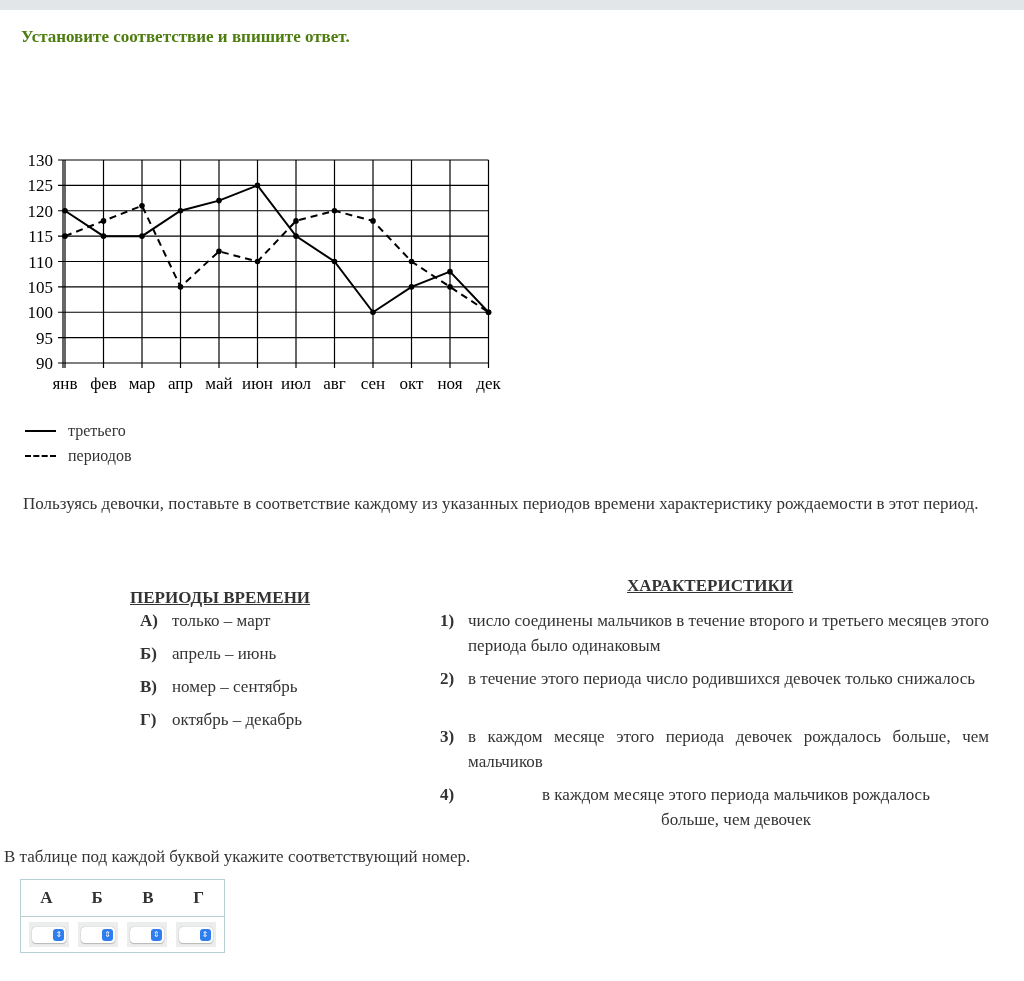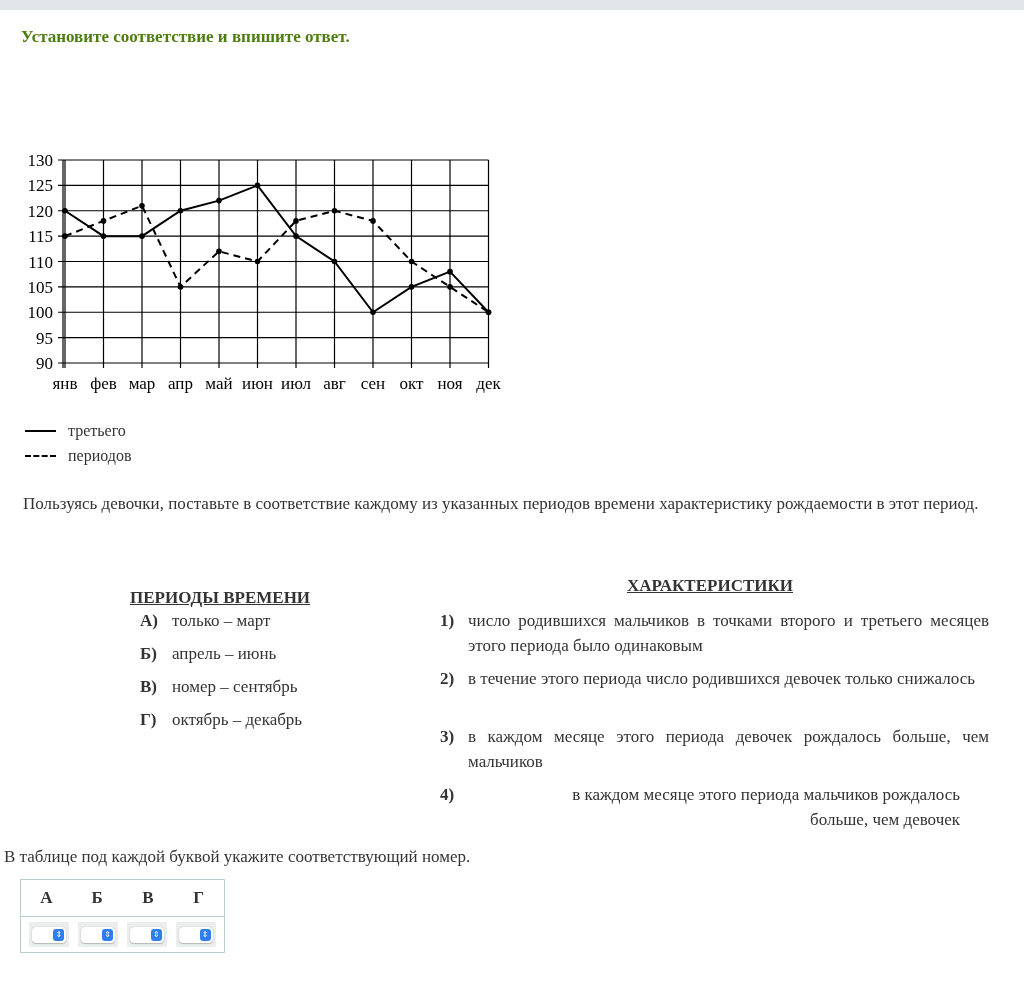--- a/index.html
+++ b/index.html
@@ -141,33 +141,33 @@
   <span>номер – сентябрь</span>
 </div>
 <div class="period" style="top:710px;">
   <span class="lbl">Г)</span>
   <span>октябрь – декабрь</span>
 </div>
 
 <div class="colhead" style="left:627px; top:576px;font-family:Liberation Serif, serif;">ХАРАКТЕРИСТИКИ</div>
 <div class="charitem" style="top:608px;">
   <span class="num">1)</span>
-  <span class="txt">число родившихся мальчиков в точками второго и третьего месяцев этого периода было одинаковым</span>
+  <span class="txt">число соединены мальчиков в течение второго и третьего месяцев этого периода было одинаковым</span>
 </div>
 <div class="charitem" style="top:666px;">
   <span class="num">2)</span>
   <span class="txt">в течение этого периода число родившихся девочек только снижалось</span>
 </div>
 <div class="charitem" style="top:724px;">
   <span class="num">3)</span>
   <span class="txt">в каждом месяце этого периода девочек рождалось больше, чем мальчиков</span>
 </div>
 <div class="charitem" style="top:782px; width:520px;">
   <span class="num">4)</span>
-  <span class="txt" style="text-align:right;margin-left:44px;">в каждом месяце этого периода мальчиков рождалось больше, чем девочек</span>
+  <span class="txt" style="text-align:center;margin-left:44px;">в каждом месяце этого периода мальчиков рождалось больше, чем девочек</span>
 </div>
 
 <div class="para" style="top:844px; left:4px;">В таблице под каждой буквой укажите соответствующий номер.</div>
 
 <div class="answer-table">
   <div class="ans-head">
     <div>А</div>
     <div>Б</div>
     <div>В</div>
     <div>Г</div>

